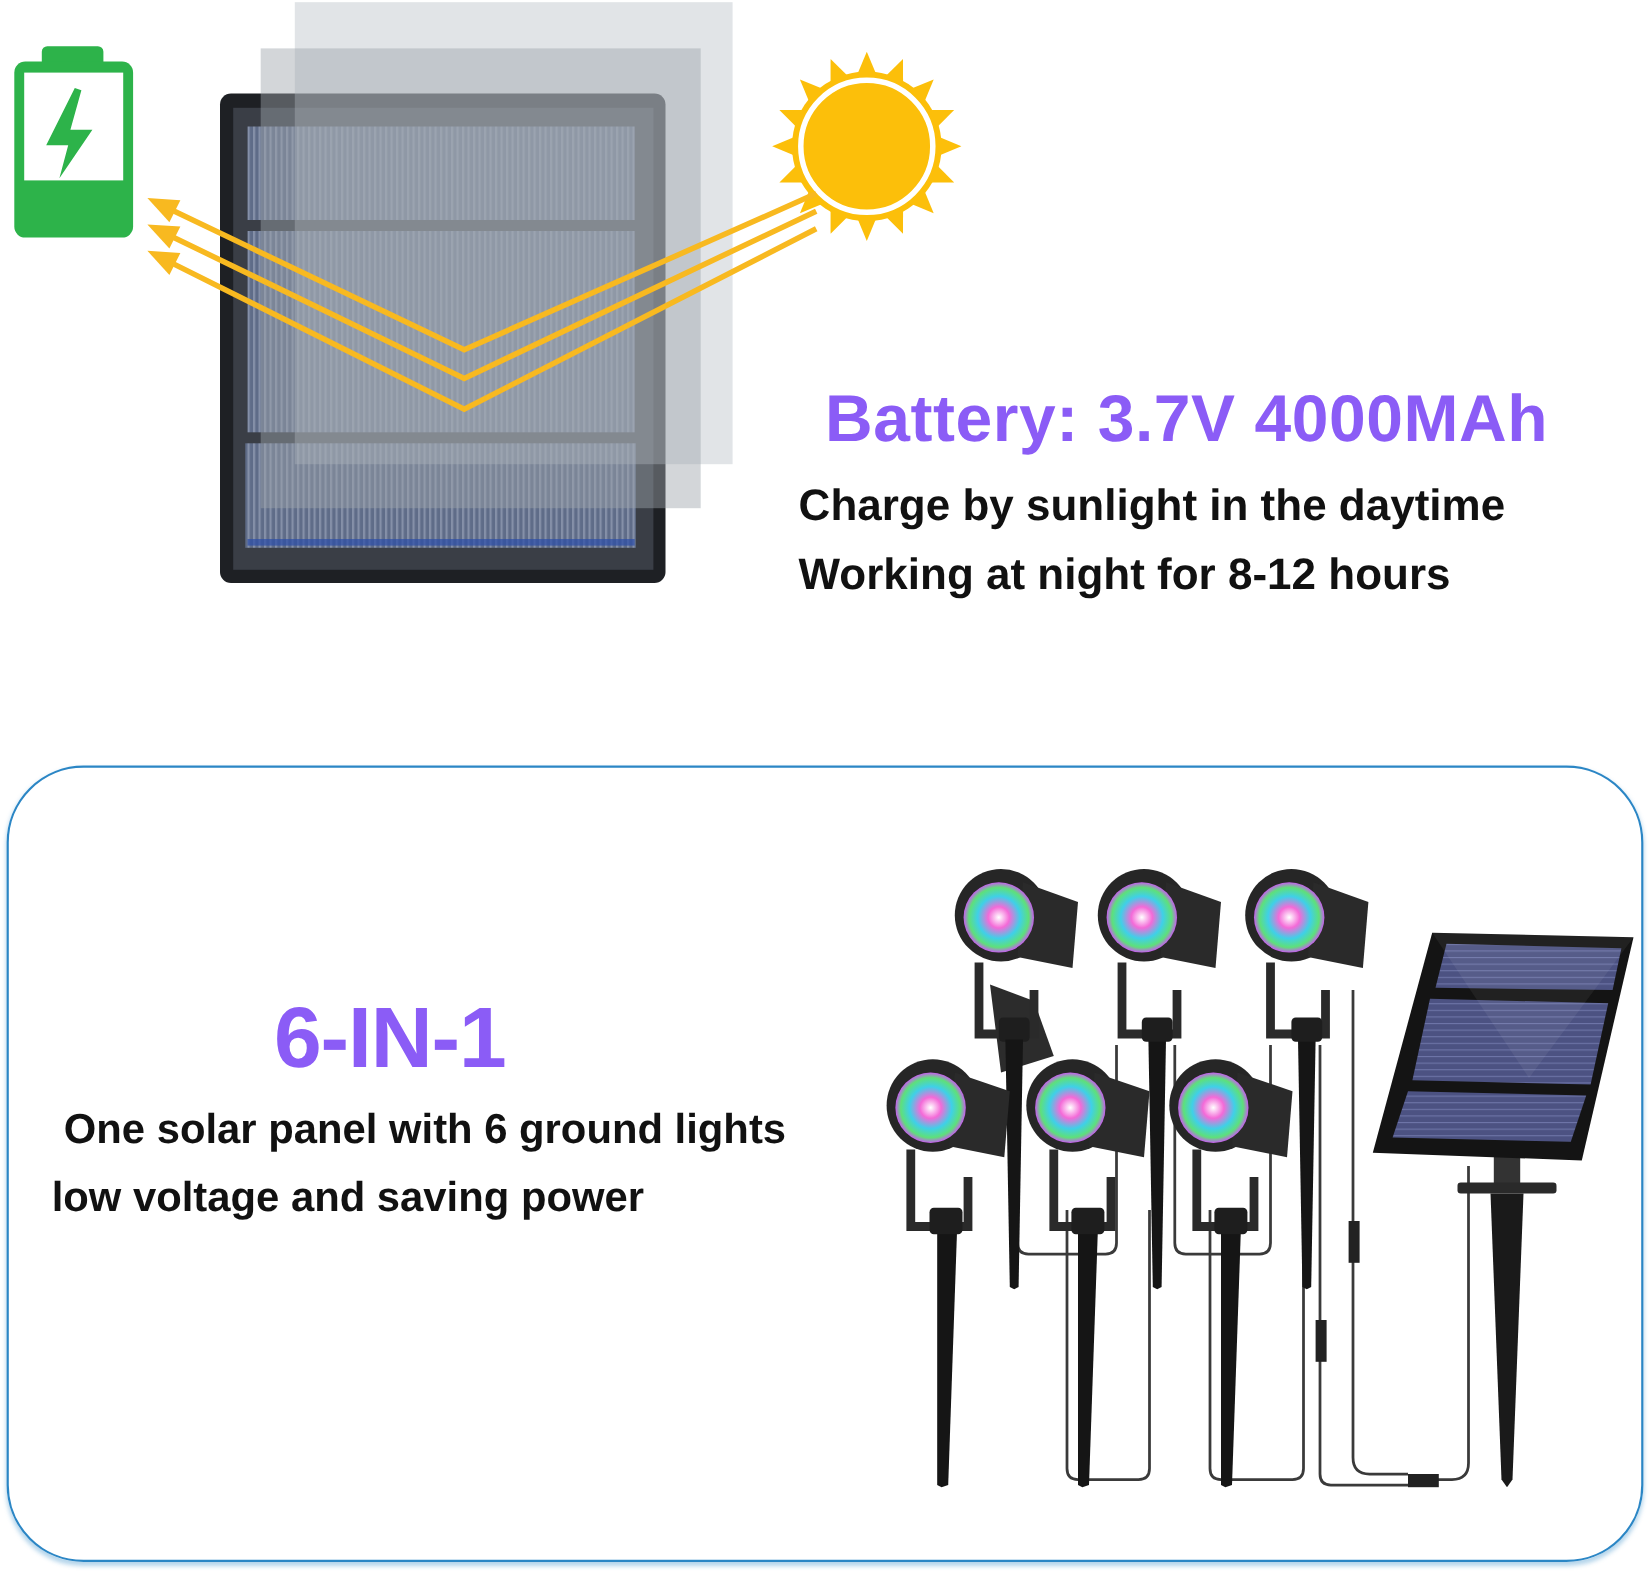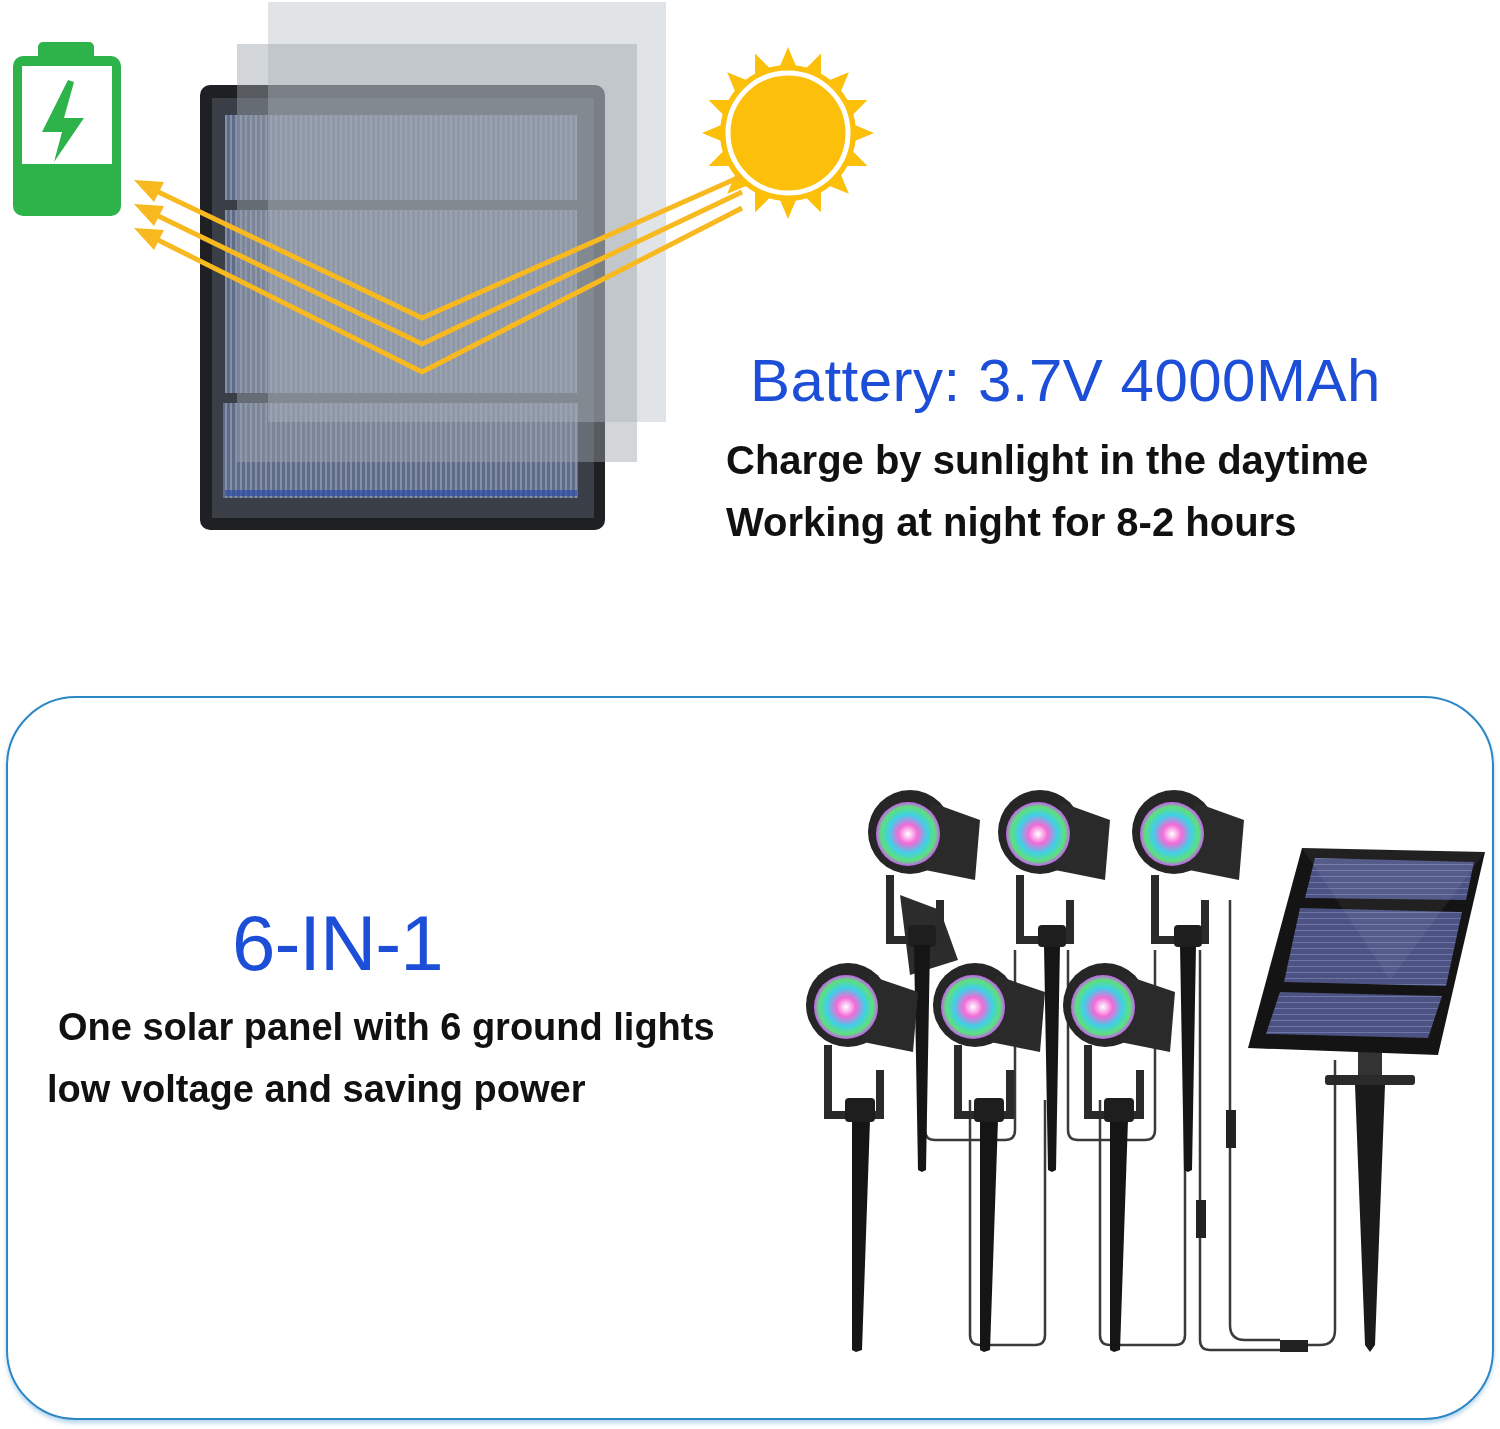--- a/index.html
+++ b/index.html
@@ -1,24 +1,24 @@
 <!DOCTYPE html>
 <html><head>
 <meta charset="utf-8">
 <style>
   html,body{margin:0;padding:0;background:#fff;}
   body{width:1500px;height:1429px;position:relative;overflow:hidden;font-family:"Liberation Sans","DejaVu Sans",sans-serif;}
   .abs{position:absolute;}
-  .headline-blue{color:#1d4ed8;font-weight:normal;text-align:center;}
+  .headline-blue{color:#8b5cf6;font-weight:bold;text-align:center;}
   .body-black{color:#111;font-weight:bold;}
   #battery-title{left:750px;top:346px;font-size:60px;letter-spacing:0.5px;white-space:nowrap;}
   #battery-line1{left:726px;top:438px;font-size:40px;white-space:nowrap;}
   #battery-line2{left:726px;top:500px;font-size:40px;white-space:nowrap;}
   #card{left:6px;top:696px;width:1488px;height:724px;border:2px solid #2b86c5;border-radius:70px;box-sizing:border-box;box-shadow:0 3px 4px rgba(43,134,197,0.35);}
-  #sixin1{left:232px;top:898px;font-size:78px;white-space:nowrap;letter-spacing:-1px;}
+  #sixin1{left:249px;top:898px;font-size:78px;white-space:nowrap;letter-spacing:-1px;}
   #card-line1{left:30px;top:1006px;font-size:38px;white-space:nowrap;margin-left:28px;}
   #card-line2{left:30px;top:1068px;font-size:38px;white-space:nowrap;margin-left:17px;}
 </style>
 </head>
 <body>
 
 <div class="abs" style="left:8px;top:40px;width:118px;height:180px;">
   <svg width="118" height="180" viewBox="0 0 118 180">
     <rect x="30" y="2" width="56" height="20" rx="5" fill="#2db34a"></rect>
     <rect x="5" y="16" width="108" height="160" rx="10" fill="#2db34a"></rect>
@@ -84,21 +84,21 @@
     <g fill="#f8b920">
       <polygon points="134,180 164,182 154,202"></polygon>
       <polygon points="134,204 164,206 154,226"></polygon>
       <polygon points="134,228 164,230 154,250"></polygon>
     </g>
   </svg>
 </div>
 
 <div id="battery-title" class="abs headline-blue">Battery: 3.7V 4000MAh</div>
 <div id="battery-line1" class="abs body-black">Charge by sunlight in the daytime</div>
-<div id="battery-line2" class="abs body-black">Working at night for 8-2 hours</div>
+<div id="battery-line2" class="abs body-black">Working at night for 8-12 hours</div>
 
 <div id="card" class="abs"></div>
 
 <div id="sixin1" class="abs headline-blue">6-IN-1</div>
 <div id="card-line1" class="abs body-black">One solar panel with 6 ground lights</div>
 <div id="card-line2" class="abs body-black">low voltage and saving power</div>
 
 <div class="abs" style="left:790px;top:780px;width:710px;height:580px;">
   <svg width="710" height="580" viewBox="0 0 710 580">
     <defs>

